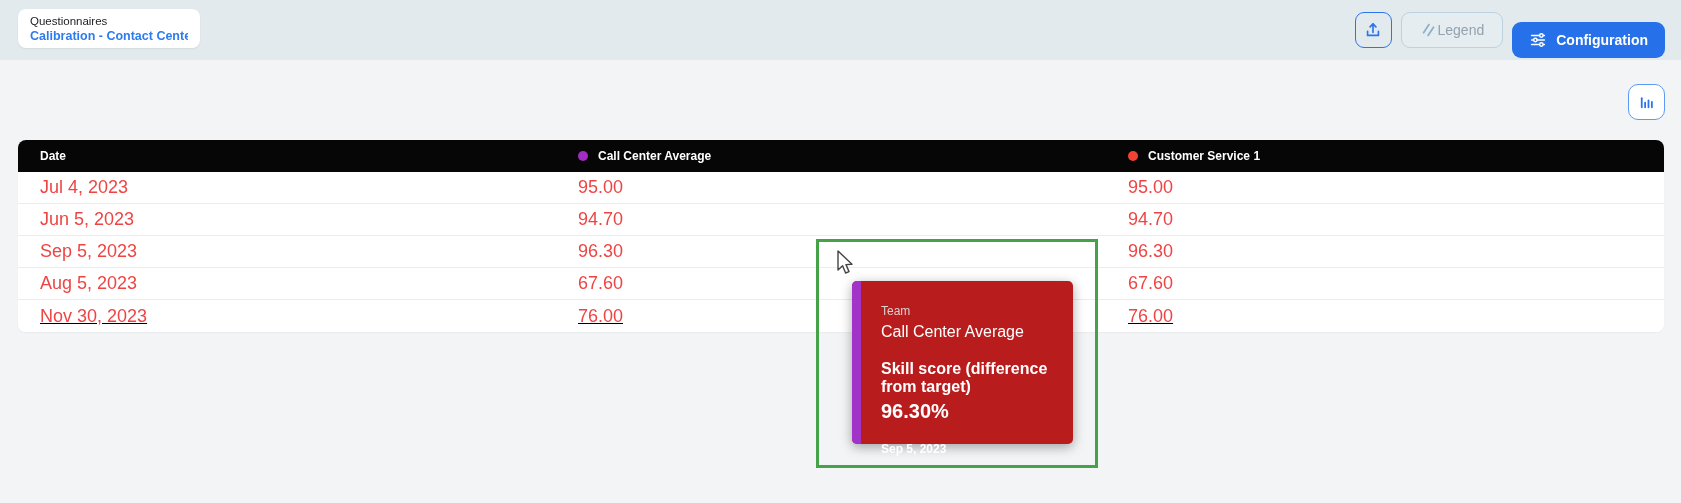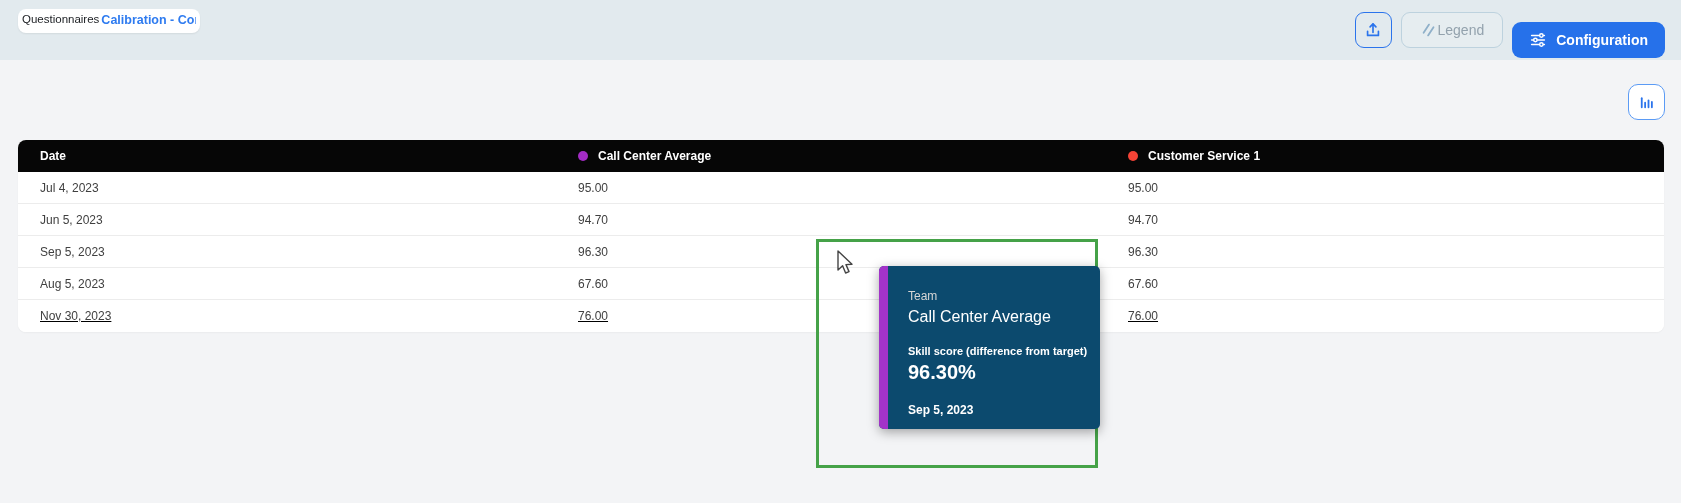--- a/index.html
+++ b/index.html
@@ -6,24 +6,24 @@
   html,body { width:1681px; height:503px; }
   body {
     position:relative; overflow:hidden;
     background:#f3f4f6;
     font-family:"Liberation Sans", sans-serif;
   }
 
   
   .topbar { position:absolute; left:0; top:0; right:0; height:60px; background:#e2eaee; }
   .crumb-card {
-    position:absolute; left:18px; top:9px; width:182px; height:24px;
-    background:#fff; border-radius:8px; padding:4px 4px;
+    position:absolute; left:18px; top:9px; width:182px; height:39px;
+    background:#fff; border-radius:8px; padding:4px 12px;
     box-shadow:0 1px 2px rgba(0,0,0,.07);
-    display:flex; flex-direction:row; justify-content:center; gap:2px;
+    display:flex; flex-direction:column; justify-content:center; gap:2px;
   }
   .crumb-section { font-size:11.5px; color:#1a1d21; font-weight:500; white-space:nowrap; }
   .crumb-current { font-size:12.5px; color:#2e7bf0; font-weight:bold; white-space:nowrap; overflow:hidden; text-decoration:none; cursor:pointer; }
 
   .topbar-actions { position:absolute; right:16px; top:12px; height:36px; display:flex; gap:9px; align-items:center; }
   .icon-btn {
     width:37px; height:36px; border:1px solid #2b74ec; border-radius:9px;
     background:transparent; display:flex; align-items:center; justify-content:center; cursor:pointer;
   }
   .legend-btn {
@@ -49,38 +49,37 @@
     position:absolute; left:18px; right:17px; top:140px;
     border-radius:8px; overflow:hidden; background:#fff;
     box-shadow:0 1px 2px rgba(0,0,0,.04);
   }
   .thead { display:flex; height:32px; background:#060606; align-items:flex-start; }
   .th { display:flex; align-items:center; padding-left:22px; color:#fff; font-size:12px; font-weight:bold; height:100%; }
   .col1 { width:538px; } .col2 { width:550px; } .col3 { flex:1; }
   .dot { width:10px; height:10px; border-radius:50%; margin-right:10px; flex:0 0 auto; }
   .tr { display:flex; height:32px; background:#fff; border-bottom:1px solid #ececec; }
   .tr:last-child { border-bottom:none;text-decoration:underline; }
-  .td { display:flex; align-items:center; padding-left:22px; font-size:12px; color:#404040; height:100%; }
+  .td { display:flex; align-items:center; padding-left:22px; font-size:18px; color:#ef4444; height:100%; }
 
   
   .highlight-box {
     position:absolute; left:816px; top:239px; width:282px; height:229px;
     border:3px solid #45a248; z-index:5; pointer-events:none;
   }
   .tooltip {
-    position:absolute; left:852px; top:266px; width:221px; height:163px;
-    background:#0c4a6e; border-radius:5px; z-index:6;
+    position:absolute; left:852px; top:281px; width:221px; height:163px;
+    background:#b91c1c; border-radius:5px; z-index:6;
     box-shadow:0 3px 12px rgba(0,0,0,.35);
-    margin-left:27px;
   }
   .tt-bar { position:absolute; left:0; top:0; bottom:0; width:9px; background:#a233c9; border-radius:5px 0 0 5px; }
   .tt-content { padding:23px 10px 0 29px; }
   .tt-team-label  { font-size:12px;   color:#d6d6d6; }
   .tt-team-name   { font-size:16px;   color:#ffffff; margin-top:5px; }
-  .tt-metric-label{ font-size:11px; color:#ffffff; font-weight:bold; margin-top:19px; }
+  .tt-metric-label{ font-size:16px; color:#ffffff; font-weight:bold; margin-top:19px; }
   .tt-metric-value{ font-size:20px;   color:#ffffff; font-weight:bold; margin-top:4px; }
   .tt-date        { font-size:12px;   color:#ffffff; font-weight:bold; margin-top:19px; }
 
   .cursor { position:absolute; left:836px; top:250px; z-index:7; pointer-events:none; }
 </style>
 </head>
 <body>
 
 <div class="topbar">
   <div class="crumb-card">

